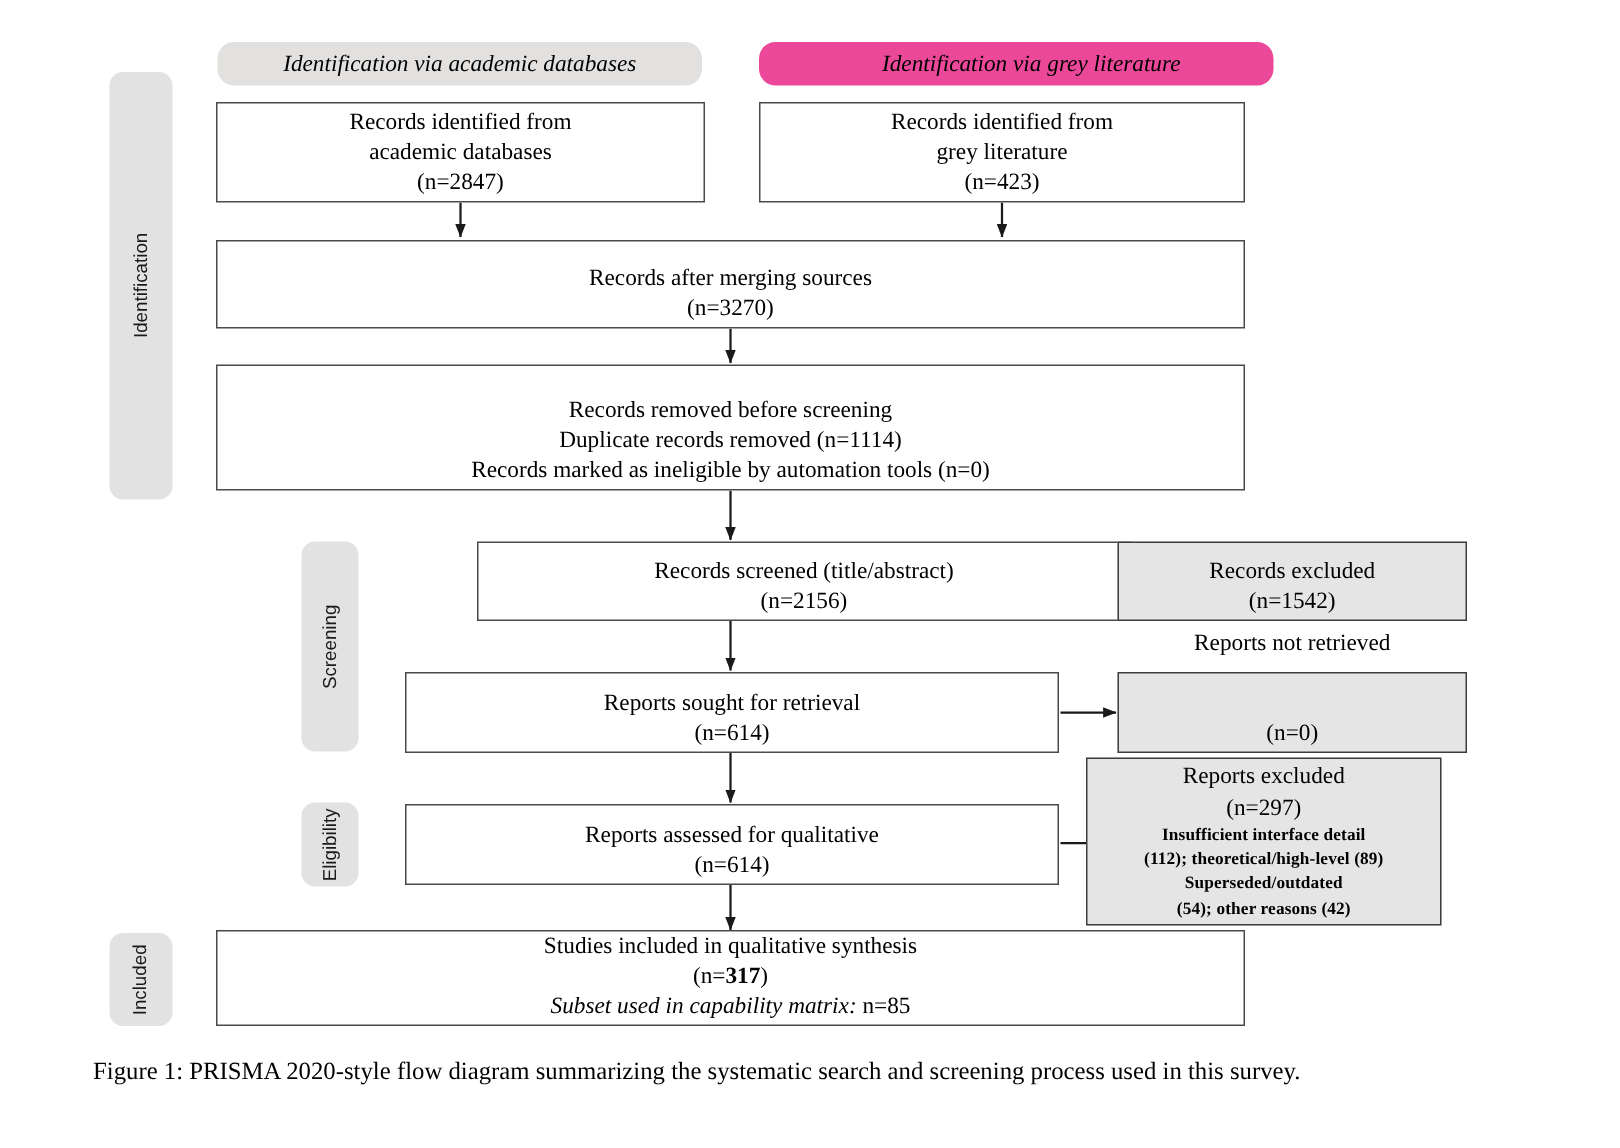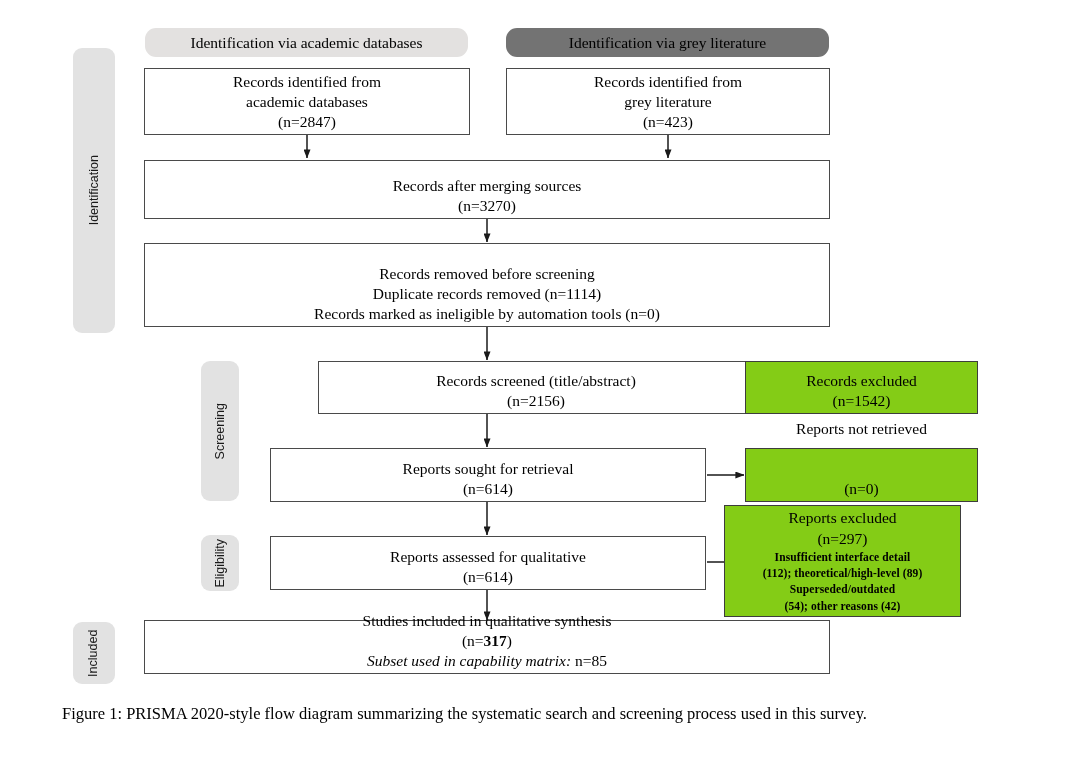--- a/index.html
+++ b/index.html
@@ -49,39 +49,40 @@
   
   .header-pill {
     position: absolute;
     border-radius: 11px;
     display: flex;
     align-items: center;
     justify-content: center;
     font-size: 15.5px;
     line-height: 1.1;
     white-space: nowrap;
+    font-style: italic;
   }
   .header-pill.light { background: #e3e1e0; }
-  .header-pill.dark  { background: #737373; }
+  .header-pill.dark  { background: #ec4899; padding-left: 20px; }
 
   
   .box {
     position: absolute;
     box-sizing: border-box;
     border: 1.4px solid #4a4a4a;
     background: #ffffff;
     display: flex;
     flex-direction: column;
     align-items: center;
     justify-content: flex-end;
     text-align: center;
     padding: 2px 8px;
   }
   .box.shaded {
-    background: #84cc16;
+    background: #e5e5e5;
     border-color: #3d3d3d;
   }
   .box .line {
     font-size: 15.5px;
     line-height: 1.30;
     white-space: nowrap;
   }
   .box .line.small {
     font-size: 11.5px;
     font-weight: bold;
@@ -211,21 +212,21 @@
 
   <div class="box shaded" style="left:724px; top:505px; width:237px; height:112px;">
     <div class="line">Reports excluded</div>
     <div class="line">(n=297)</div>
     <div class="line small">Insufficient interface detail</div>
     <div class="line small">(112); theoretical/high-level (89)</div>
     <div class="line small">Superseded/outdated</div>
     <div class="line small">(54); other reasons (42)</div>
   </div>
 
-  <div class="box" style="left:144px; top:620px; width:686px; height:54px;">
+  <div class="box" style="left:144px; top:620px; width:686px; height:64px;">
     <div class="line">Studies included in qualitative synthesis</div>
     <div class="line"><span>(n=</span><span class="bold">317</span><span>)</span></div>
     <div class="line italic"><span>Subset used in capability matrix:</span>&nbsp;<span class="upright">n=85</span></div>
   </div>
 
   <div id="caption">Figure 1: PRISMA 2020-style flow diagram summarizing the systematic search and screening process used in this survey.</div>
 
 </div>
 
 </body></html>

